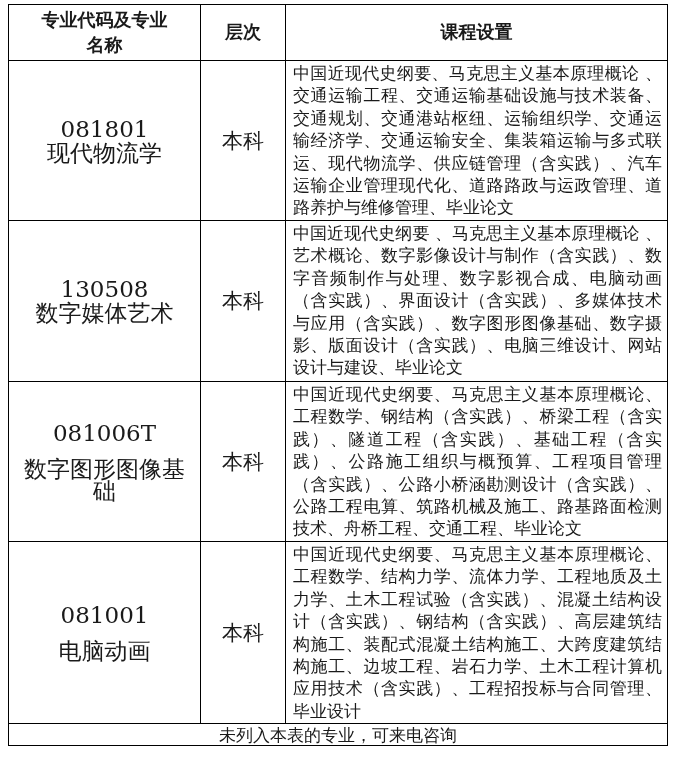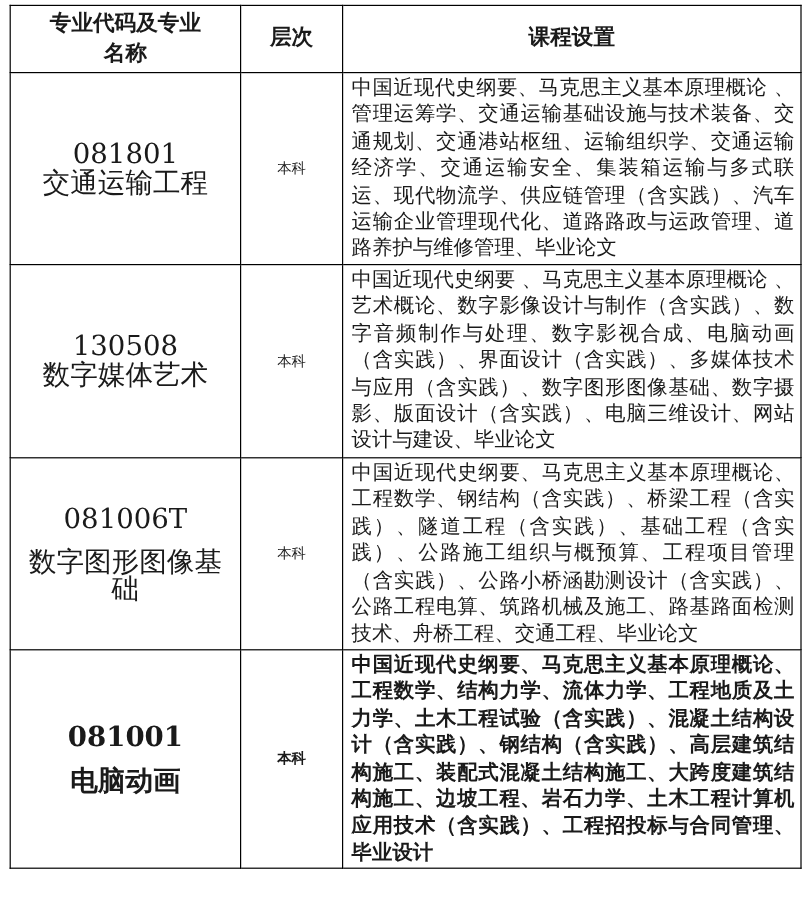--- a/index.html
+++ b/index.html
@@ -55,36 +55,36 @@
     font-size: 23px;
     padding: 0 6px;
   }
   td.cell-major .code { line-height: 22px; }
   td.cell-major .mname { line-height: 22px; margin-top: 2px; }
   tr.gap-wide td.cell-major .mname { margin-top: 14px; }
 
   td.cell-level {
     text-align: center;
     vertical-align: middle;
-    font-size: 12px;
+    font-size: 21px;
     padding: 14px;
     margin-top: 40px;
   }
   td.cell-courses {
     font-size: 17px;
     line-height: 22.4px;
     text-align: justify;
     vertical-align: top;
     padding: 1px 5px 1px 7px;
   }
 
   tr.r1 td { height: 160px; }
   tr.r2 td { height: 161px; }
   tr.r3 td { height: 160px; }
-  tr.r4 td { height: 180px; font-weight: bold; }
+  tr.r4 td { height: 180px; }
 
   
   tr.footer-row td {
     height: 22px;
     text-align: center;
     vertical-align: middle;
     font-size: 17px;
     padding: 0;
     line-height: 20px;
   }
@@ -105,24 +105,24 @@
           <div class="wrapbox">专业代码及专业名称</div>
         </th>
         <th class="h-level">层次</th>
         <th class="h-courses">课程设置</th>
       </tr>
     </thead>
     <tbody>
       <tr class="r1">
         <td class="cell-major">
           <div class="code">081801</div>
-          <div class="mname">交通运输工程</div>
+          <div class="mname">现代物流学</div>
         </td>
         <td class="cell-level">本科</td>
-        <td class="cell-courses">中国近现代史纲要、马克思主义基本原理概论 、管理运筹学、交通运输基础设施与技术装备、交通规划、交通港站枢纽、运输组织学、交通运输经济学、交通运输安全、集装箱运输与多式联运、现代物流学、供应链管理（含实践）、汽车运输企业管理现代化、道路路政与运政管理、道路养护与维修管理、毕业论文</td>
+        <td class="cell-courses">中国近现代史纲要、马克思主义基本原理概论 、交通运输工程、交通运输基础设施与技术装备、交通规划、交通港站枢纽、运输组织学、交通运输经济学、交通运输安全、集装箱运输与多式联运、现代物流学、供应链管理（含实践）、汽车运输企业管理现代化、道路路政与运政管理、道路养护与维修管理、毕业论文</td>
       </tr>
       <tr class="r2">
         <td class="cell-major">
           <div class="code">130508</div>
           <div class="mname">数字媒体艺术</div>
         </td>
         <td class="cell-level">本科</td>
         <td class="cell-courses">中国近现代史纲要 、马克思主义基本原理概论 、艺术概论、数字影像设计与制作（含实践）、数字音频制作与处理、数字影视合成、电脑动画（含实践）、界面设计（含实践）、多媒体技术与应用（含实践）、数字图形图像基础、数字摄影、版面设计（含实践）、电脑三维设计、网站设计与建设、毕业论文</td>
       </tr>
       <tr class="r3 gap-wide">
@@ -134,15 +134,18 @@
         <td class="cell-courses">中国近现代史纲要、马克思主义基本原理概论、工程数学、钢结构（含实践）、桥梁工程（含实践）、隧道工程（含实践）、基础工程（含实践）、公路施工组织与概预算、工程项目管理（含实践）、公路小桥涵勘测设计（含实践）、公路工程电算、筑路机械及施工、路基路面检测技术、舟桥工程、交通工程、毕业论文</td>
       </tr>
       <tr class="r4 gap-wide">
         <td class="cell-major">
           <div class="code">081001</div>
           <div class="mname">电脑动画</div>
         </td>
         <td class="cell-level">本科</td>
         <td class="cell-courses">中国近现代史纲要、马克思主义基本原理概论、工程数学、结构力学、流体力学、工程地质及土力学、土木工程试验（含实践）、混凝土结构设计（含实践）、钢结构（含实践）、高层建筑结构施工、装配式混凝土结构施工、大跨度建筑结构施工、边坡工程、岩石力学、土木工程计算机应用技术（含实践）、工程招投标与合同管理、毕业设计</td>
       </tr>
+      <tr class="footer-row">
+        <td colspan="3">未列入本表的专业，可来电咨询</td>
+      </tr>
     </tbody>
   </table>
 </div>
 
 </body></html>

